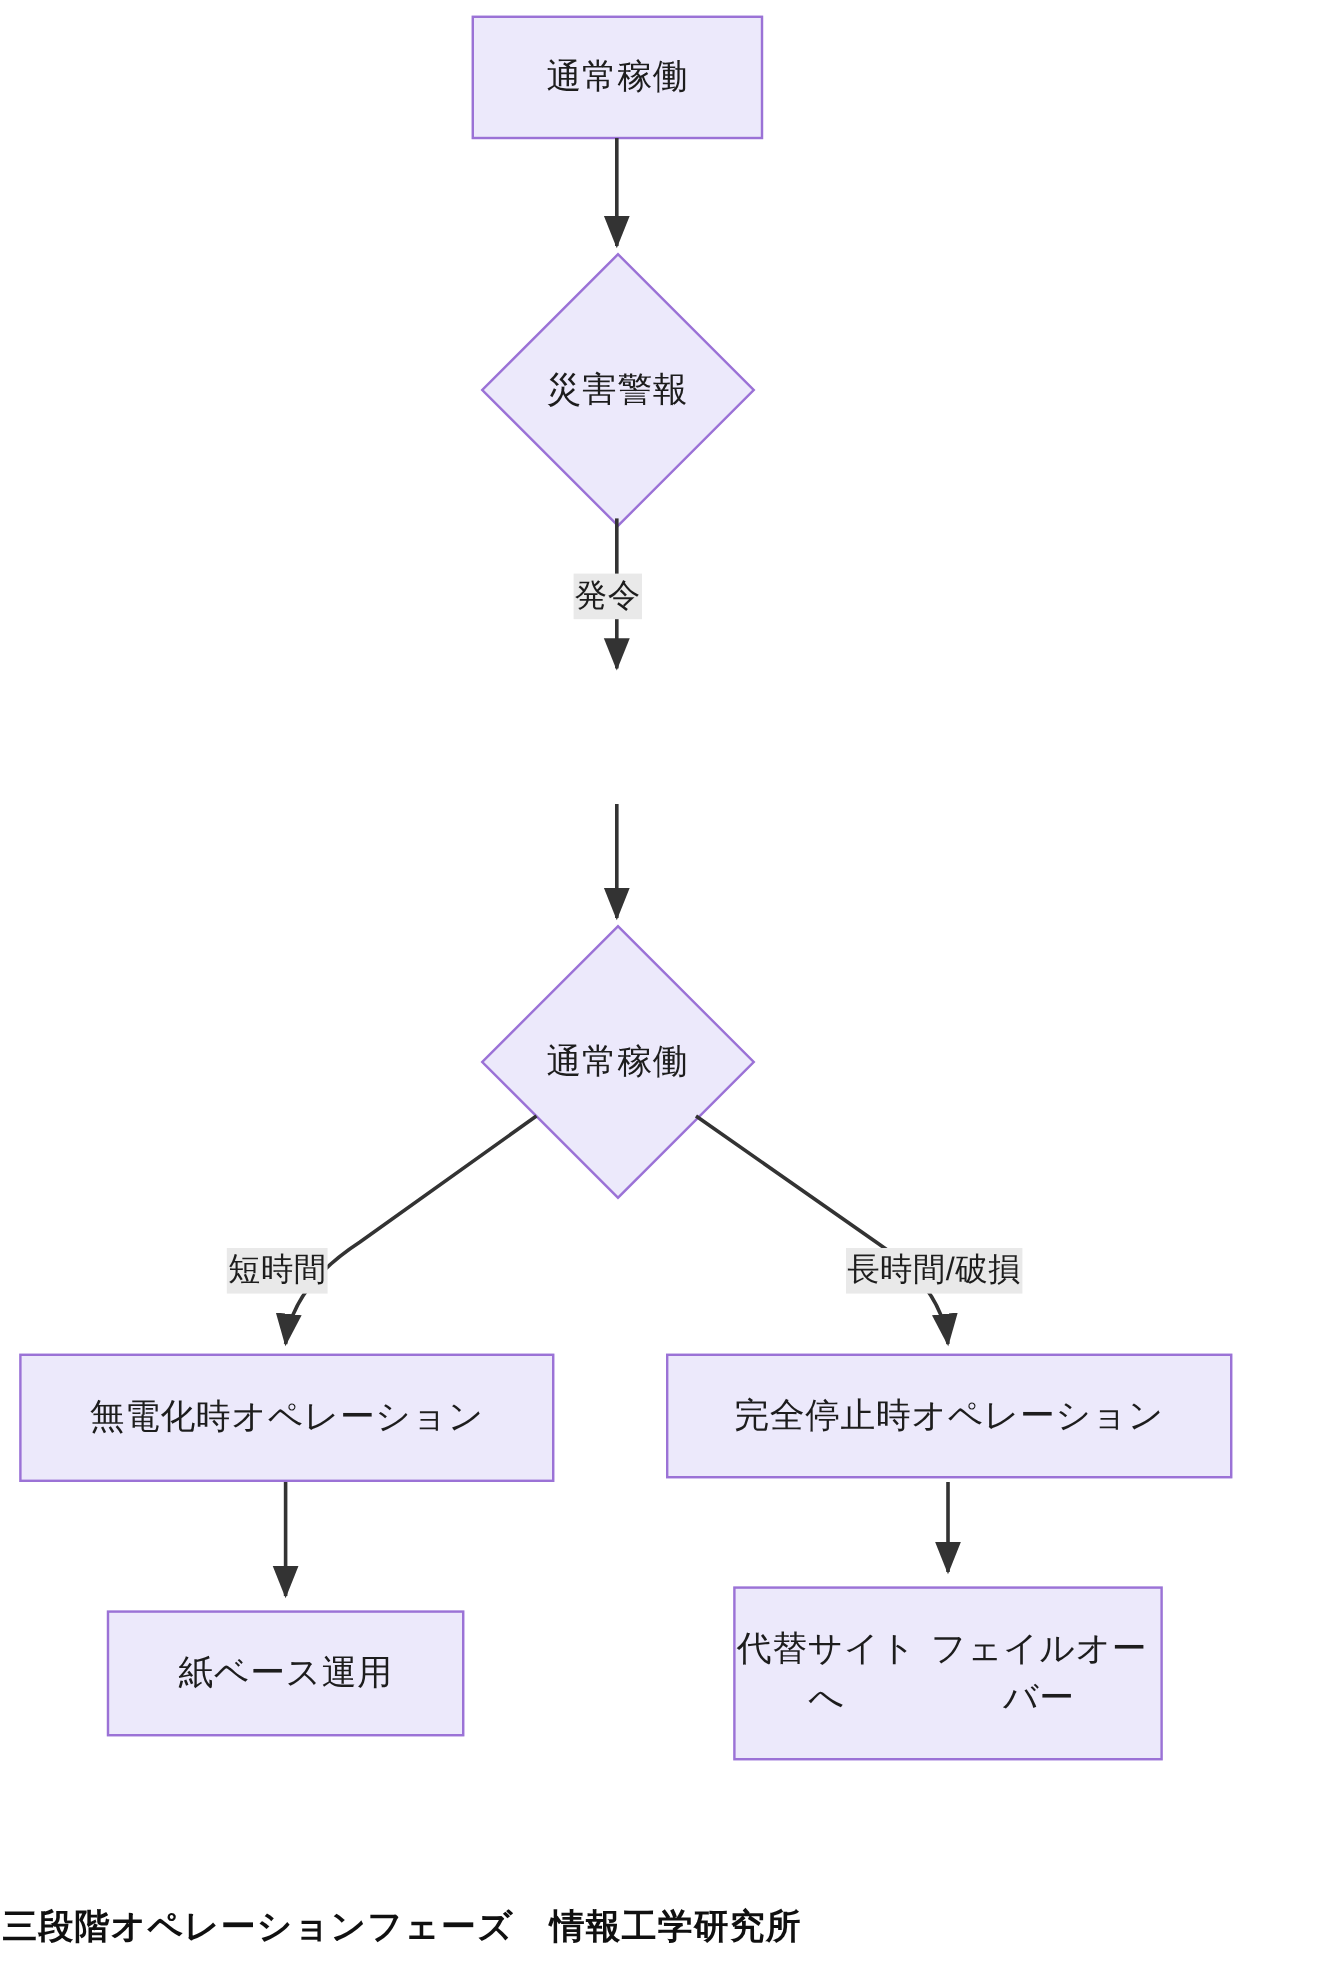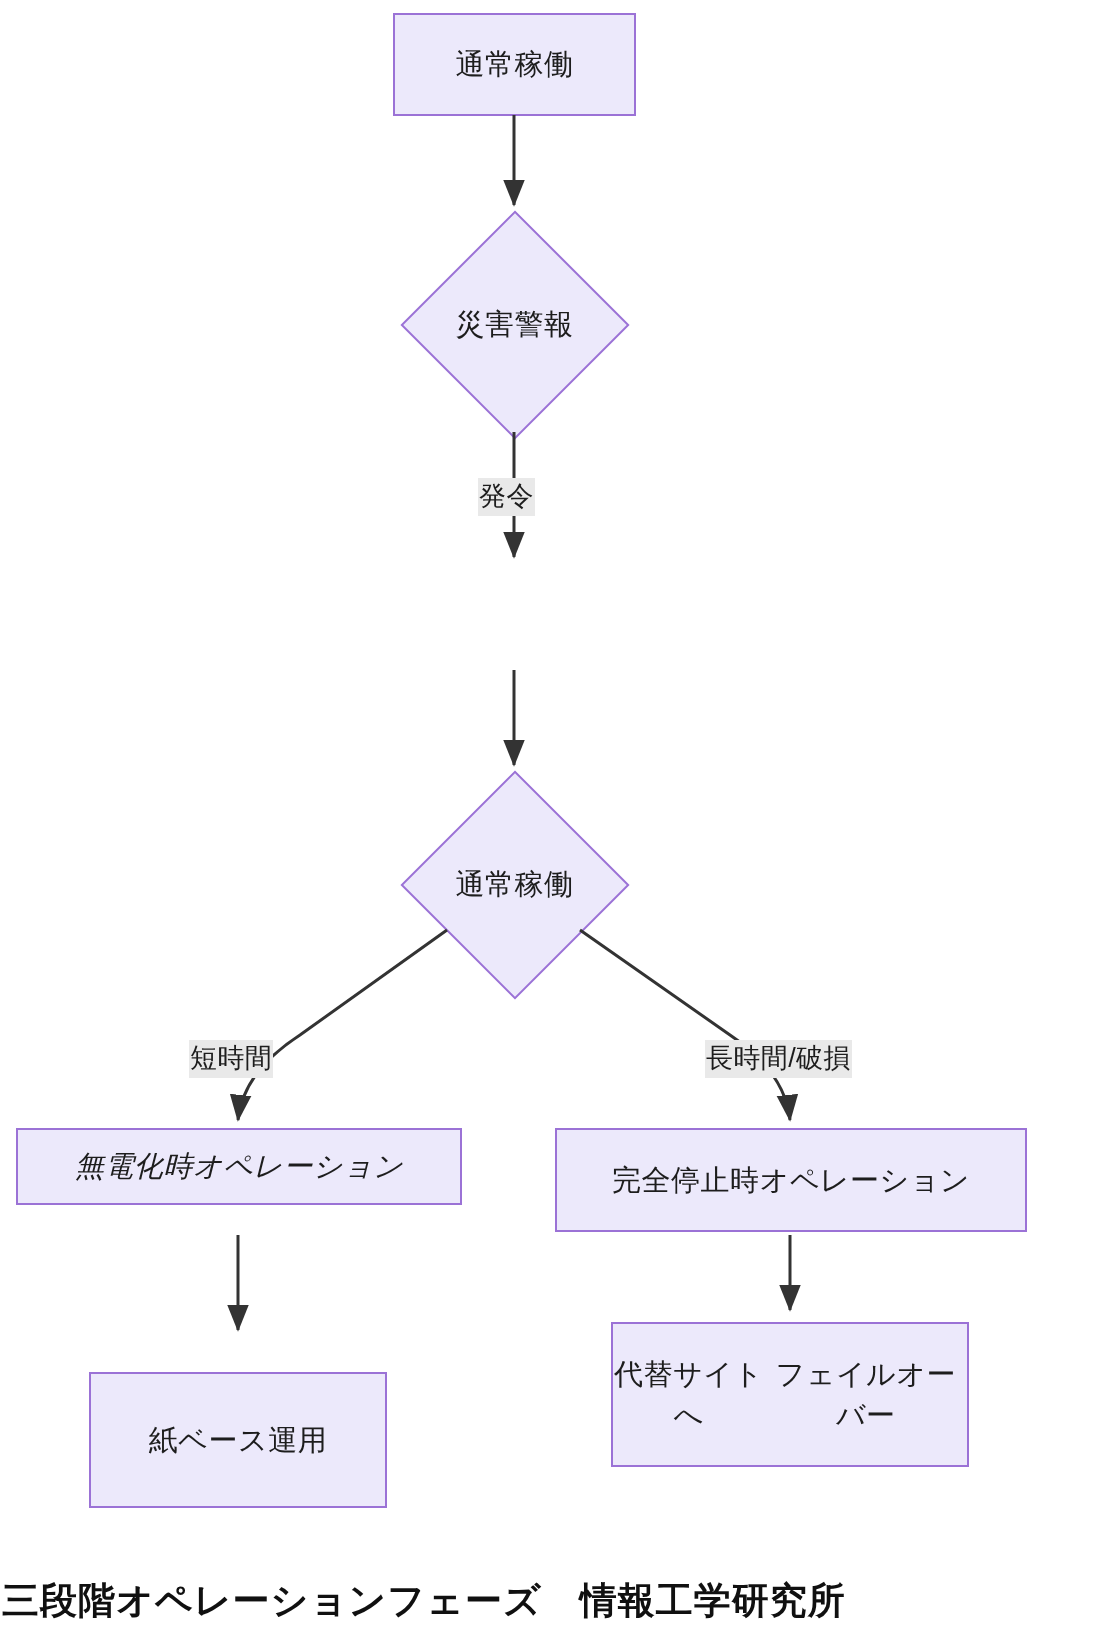--- a/index.html
+++ b/index.html
@@ -73,21 +73,21 @@
     z-index: 5;
     letter-spacing: 0.4px;
   }
 
   .caption {
     position: absolute;
     left: 0;
     bottom: 18px;
     width: 984px;
     color: #101010;
-    font-size: 37px;
+    font-size: 29px;
     font-weight: bold;
     letter-spacing: 1px;
     padding-left: 2px;
     box-sizing: border-box;
   }
 
   svg.edges {
     position: absolute;
     left: 0;
     top: 0;
@@ -149,29 +149,29 @@
   </div>
 
   <div class="edge-label" style="left:189px; top:1040px;">
     <span>短時間</span>
   </div>
 
   <div class="edge-label" style="left:705px; top:1040px;">
     <span>長時間/破損</span>
   </div>
 
-  <div class="node-box" style="left:16px; top:1128px; width:446px; height:77px;font-style:italic;">
+  <div class="node-box" style="left:16px; top:1128px; width:446px; height:107px;">
     <span>無電化時オペレーション</span>
   </div>
 
   <div class="node-box" style="left:555px; top:1128px; width:472px; height:104px;">
     <span>完全停止時オペレーション</span>
   </div>
 
-  <div class="node-box" style="left:89px; top:1372px; width:298px; height:136px;">
+  <div class="node-box" style="left:89px; top:1342px; width:298px; height:105px;">
     <span>紙ベース運用</span>
   </div>
 
   <div class="node-box" style="left:611px; top:1322px; width:358px; height:145px; flex-direction:row;">
     <span>代替サイトへ</span>
     <span>フェイルオーバー</span>
   </div>
 
   <div class="caption">三段階オペレーションフェーズ　情報工学研究所</div>
 

